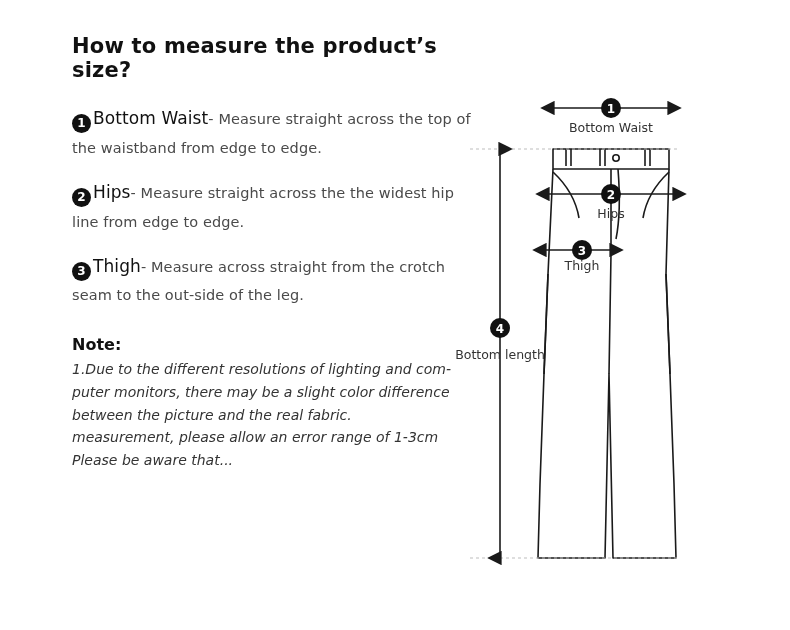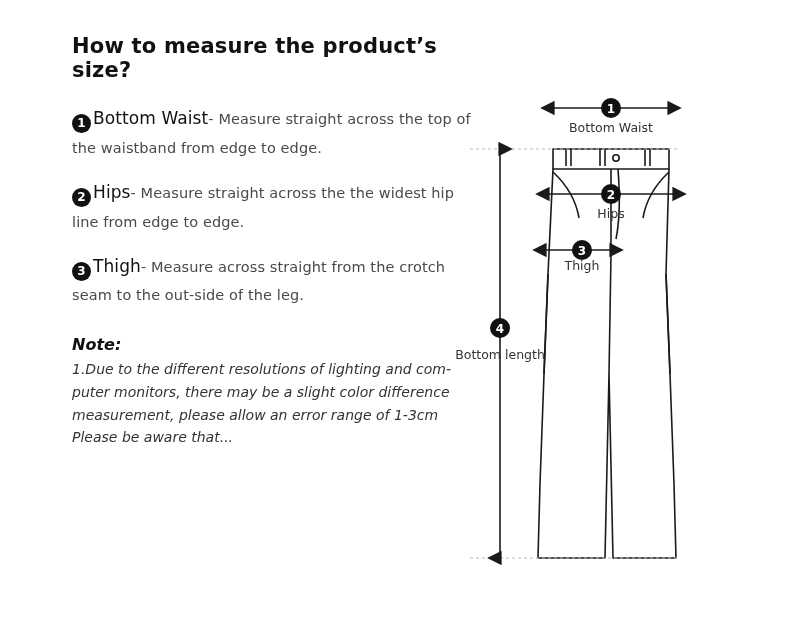--- a/index.html
+++ b/index.html
@@ -71,21 +71,20 @@
   }
 
   #note-block {
     margin-top: 26px;
   }
   #note-title {
     font-size: 16px;
     font-weight: bold;
     color: #111111;
     margin-bottom: 4px;
-    font-style: italic;
   }
   .note-line {
     font-size: 14px;
     font-style: italic;
     color: #333333;
     line-height: 1.62;
   }
 
   
   #diagram {
@@ -130,20 +129,21 @@
 
     <div class="measure-item">
       <span class="num-badge">3</span><span class="term">Thigh</span><span class="desc">- Measure across straight from the crotch seam to the out-side of the leg.</span>
     </div>
 
 
     <div id="note-block">
       <div id="note-title">Note:</div>
       <div class="note-line">1.Due to the different resolutions of lighting and com-</div>
       <div class="note-line">puter monitors, there may be a slight color difference</div>
+      <div class="note-line">between the picture and the real fabric.</div>
       <div class="note-line">measurement, please allow an error range of 1-3cm</div>
       <div class="note-line">Please be aware that...</div>
     </div>
   </div>
 
   <div id="diagram">
     <svg width="330" height="510" viewBox="0 0 330 510" xmlns="http://www.w3.org/2000/svg">
       <defs>
         <marker id="arrL" markerWidth="9" markerHeight="9" refX="8" refY="4.5" orient="auto">
           <path d="M9,0 L9,9 L0,4.5 z" fill="#1a1a1a"></path>

